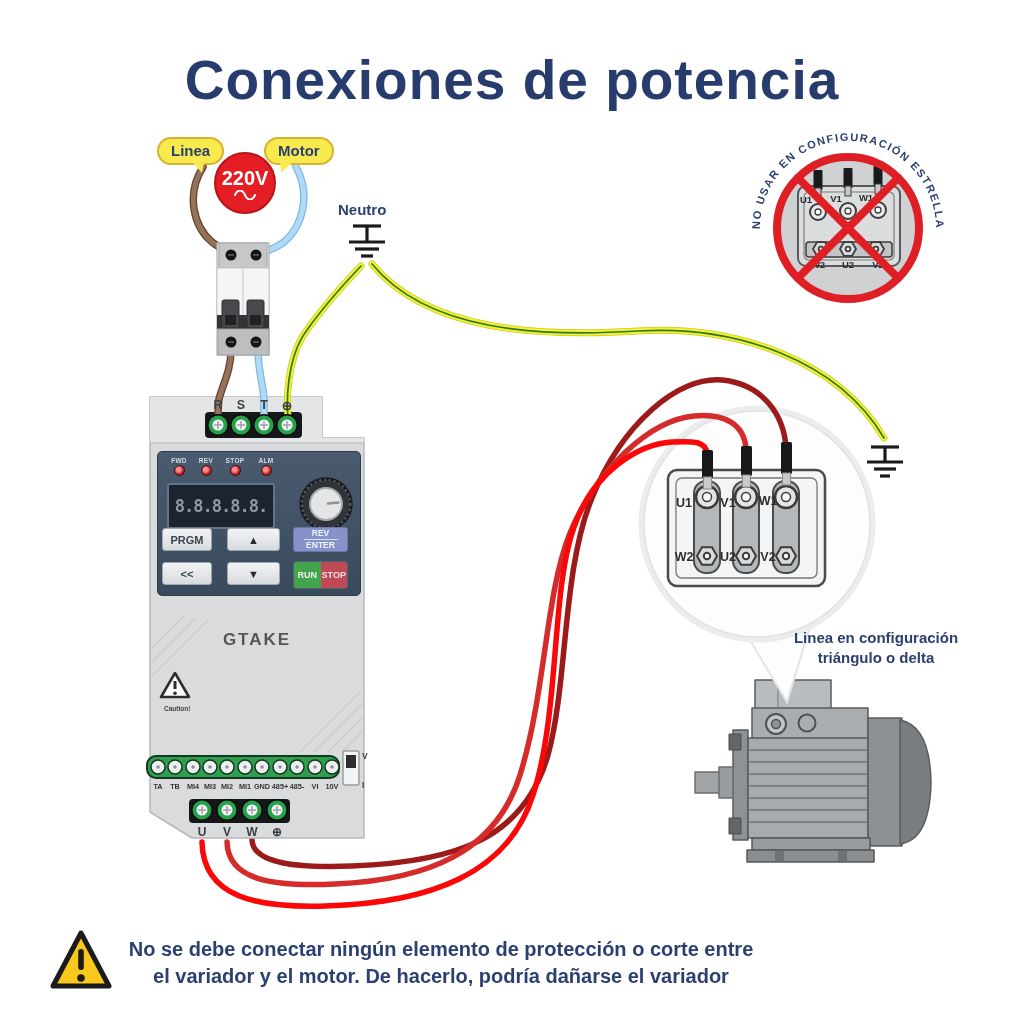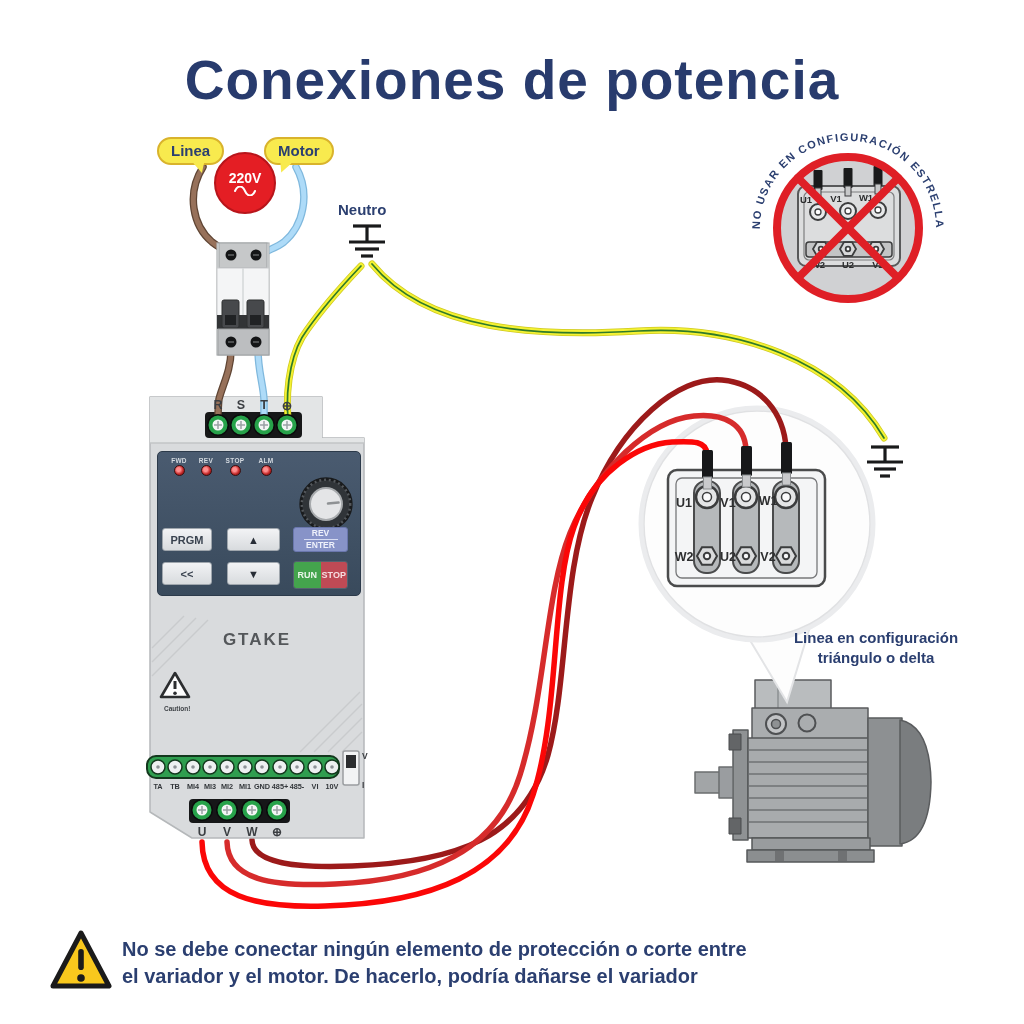--- a/index.html
+++ b/index.html
@@ -13,21 +13,21 @@
           font-weight:bold;font-size:15px;color:#2b3f70;}
   .bubble::after{content:"";position:absolute;bottom:-10px;width:0;height:0;
           border-left:5px solid transparent;border-right:7px solid transparent;
           border-top:12px solid #f8ea4e;}
   .bubble.linea{left:157px;top:137px;}
   .bubble.linea::after{left:36px;transform:rotate(-18deg);}
   .bubble.neutro{left:264px;top:137px;}
   .bubble.neutro::after{left:12px;transform:rotate(18deg);}
   .badge{left:214px;top:152px;width:58px;height:58px;border-radius:50%;
          background:#e41e24;border:2px solid #b8151b;display:flex;flex-direction:column;
-         align-items:center;justify-content:center;color:#fff;font-weight:bold;font-size:14px;z-index:3;}
+         align-items:center;justify-content:center;color:#fff;font-weight:bold;font-size:20px;z-index:3;}
   .tierra{left:338px;top:201px;font-size:15px;font-weight:bold;}
   .panel{left:157px;top:451px;width:202px;height:143px;border-radius:5px;
          background:linear-gradient(#4a5b70,#394а5c);background:linear-gradient(#4a5b70,#394a5c);
          border:1px solid #2c3a4a;z-index:2;}
   .led-group{position:absolute;top:5px;width:30px;text-align:center;}
   .led-label{font-size:6.5px;font-weight:bold;color:#d4dae0;letter-spacing:.3px;}
   .led-dot{width:9px;height:9px;margin:1px auto 0;border-radius:50%;
            background:radial-gradient(circle at 40% 40%, #ff8d8d 25%, #c22525 60%, #6e1414);
            border:1px solid #3c0e0e;}
   .display{position:absolute;left:9px;top:31px;width:104px;height:42px;background:#1b2430;
@@ -46,21 +46,21 @@
   .btn-runstop .run{flex:1;background:#44a44d;color:#eaf6ea;display:flex;align-items:center;justify-content:center;}
   .btn-runstop .stop{flex:1;background:#bf4a55;color:#f6dde0;display:flex;align-items:center;justify-content:center;}
   .gtake{left:212px;top:609px;width:90px;text-align:center;font-size:17px;font-weight:bold;
          letter-spacing:2px;color:#54575a;z-index:2;margin-top:21px;}
   .caution{left:158px;top:670px;width:186px;z-index:2;color:#515559;}
   .caution .cap{font-size:6.5px;font-weight:bold;color:#3f4347;margin:1px 0 6px 6px;}
   .caution ul{margin:0;padding-left:10px;font-size:8.5px;line-height:1.22;}
   .caution li{margin-bottom:1px;}
   .motor-caption{left:778px;top:628px;width:196px;text-align:center;font-size:15px;font-weight:bold;
                  line-height:1.35;color:#2b3f70;}
-  .footer{left:122px;top:936px;width:638px;font-size:20px;font-weight:bold;line-height:1.35;color:#2b3f70;}
+  .footer{left:122px;top:936px;width:638px;font-size:20px;font-weight:bold;line-height:1.35;color:#2b3f70;text-align:center;}
   .foot-tri{left:48px;top:928px;z-index:2;}
   svg text{font-family:"Liberation Sans",sans-serif;}
 </style>
 </head>
 <body>
 
 <div id="stage">
 
 <svg id="diagram" viewBox="0 0 1024 1024">
 
@@ -405,20 +405,21 @@
     </div>
     <div class="led-group" style="left:62px;">
       <div class="led-label">STOP</div>
         <div class="led-dot"></div>
     </div>
     <div class="led-group" style="left:93px;">
       <div class="led-label">ALM</div>
         <div class="led-dot"></div>
     </div>
 
+    <div class="display">8.8.8.8.8.</div>
 
     <svg class="abs" style="right:3px;top:21px;" width="62" height="62" viewBox="0 0 64 64">
       <circle cx="32" cy="32" r="26" fill="#303438" stroke="#191b1d" stroke-width="3"></circle>
       <circle cx="32" cy="32" r="25" fill="none" stroke="#54585c" stroke-width="2.5" stroke-dasharray="2 3"></circle>
       <circle cx="32" cy="32" r="16.5" fill="#e4e5e7" stroke="#a7aaad" stroke-width="2"></circle>
       <line x1="34" y1="31.5" x2="45" y2="30.5" stroke="#8e9194" stroke-width="2.5" stroke-linecap="round"></line>
     </svg>
 
     <div class="btn" style="left:4px;top:76px;width:48px;height:21px;">PRGM</div>
     <div class="btn arrow" style="left:69px;top:76px;width:51px;height:21px;">▲</div>

